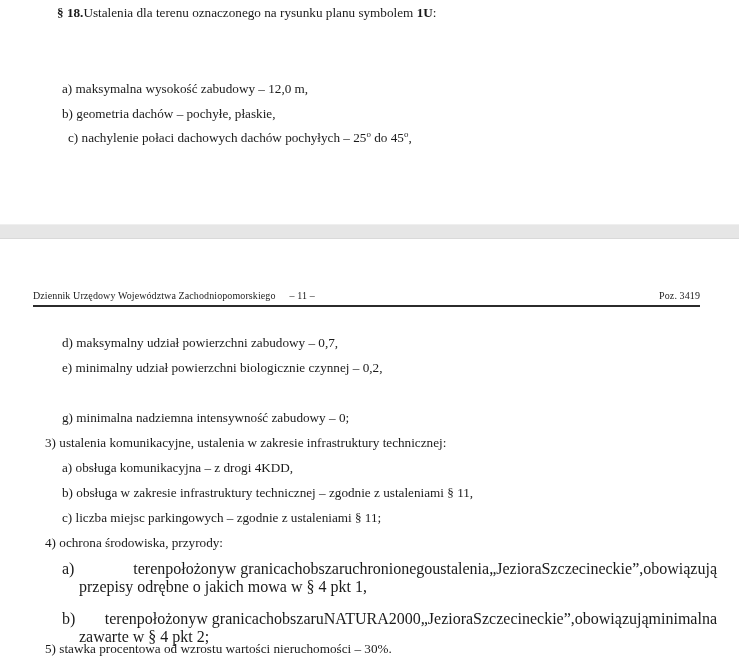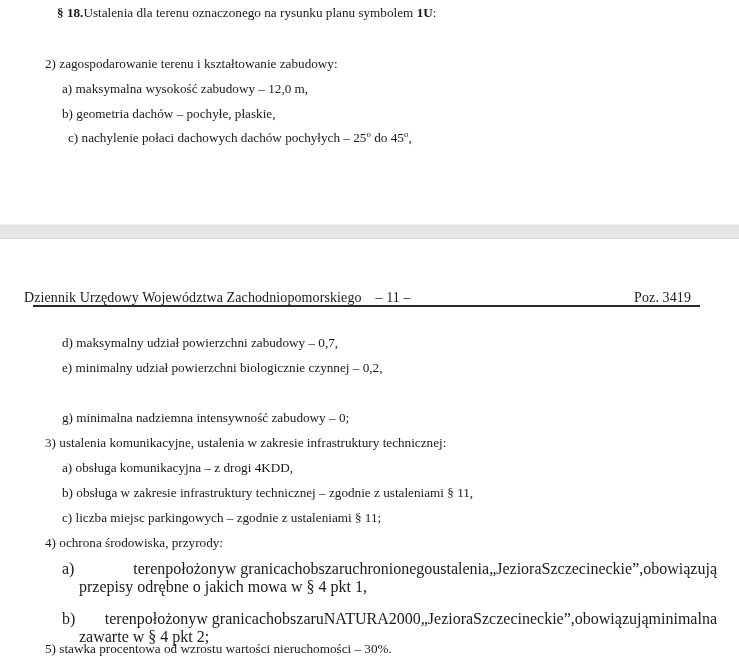--- a/index.html
+++ b/index.html
@@ -51,27 +51,27 @@
     left: 0;
     top: 239px;
     width: 739px;
     height: 424px;
     background: #ffffff;
   }
 
   
   .running-header {
     position: absolute;
-    left: 24px;
+    left: 33px;
     top: 51px;
     width: 667px;
     height: 20px;
     display: flex;
     align-items: baseline;
-    font-size: 14px;
+    font-size: 10px;
     letter-spacing: 0.1px;
     white-space: nowrap;
   }
   .hdr-journal { }
   .hdr-pageno {
     margin-left: 14px;
   }
   .hdr-spacer { flex: 1 1 auto; }
   .hdr-poz { }
 
@@ -128,24 +128,20 @@
 
 <div class="page">
 
   <div class="page-top">
 
     <div class="line sec" style="top:5px;">
       <b>§ 18.</b><span>Ustalenia dla terenu oznaczonego na rysunku planu symbolem </span><b>1U</b><span>:</span>
     </div>
 
 
-    <div class="line ind-0" style="top:56px;">
-      <span>2)</span>
-      <span>zagospodarowanie terenu i kształtowanie zabudowy:</span>
-    </div>
 
     <div class="line ind-1" style="top:81px;">
       <span>a)</span>
       <span>maksymalna wysokość zabudowy – 12,0 m,</span>
     </div>
 
     <div class="line ind-1" style="top:106px;">
       <span>b)</span>
       <span>geometria dachów – pochyłe, płaskie,</span>
     </div>

